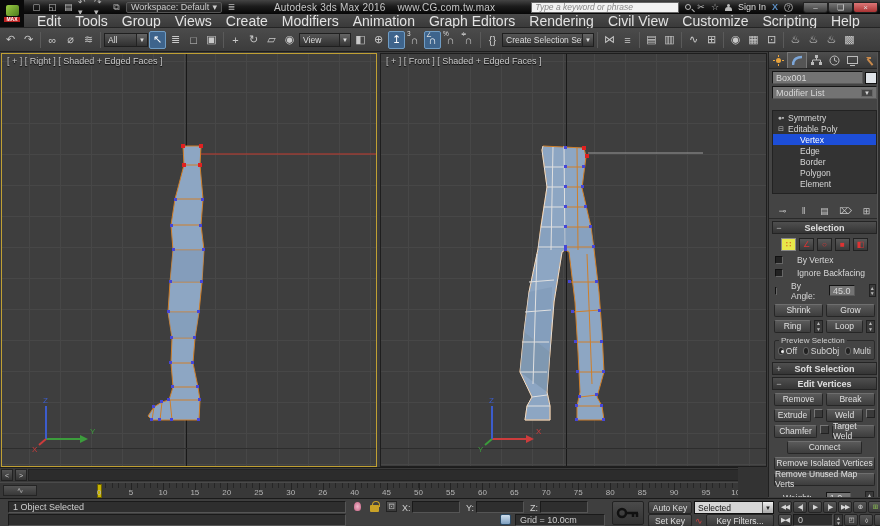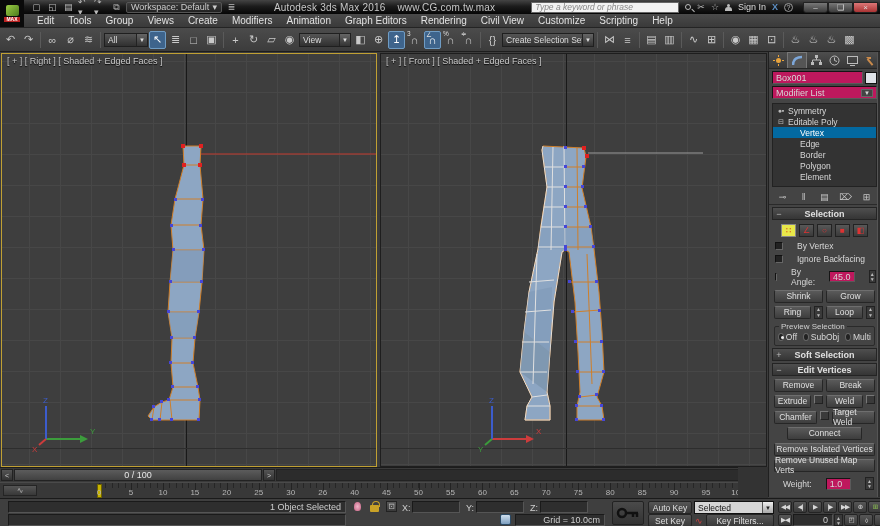--- a/index.html
+++ b/index.html
@@ -29,21 +29,21 @@
   .person:after{content:"";position:absolute;left:0;top:3.5px;width:7px;height:3.5px;border-radius:3px 3px 0 0;background:#bbb;}
   .winbtns{display:flex;margin-left:4px;margin-right:2px;}
   .winbtn{width:25px;height:11px;display:flex;align-items:center;justify-content:center;
     background:linear-gradient(#777,#3d3d3d);border:1px solid #222;color:#ddd;font-size:8px;border-radius:0 0 3px 3px;}
   .winbtn.close{background:linear-gradient(#d77,#a33);}
 
   
   .menubar{position:absolute;left:0;top:14px;width:880px;height:14px;
     background:linear-gradient(#4a4a4a,#3a3a3a);border-bottom:1px solid #242424;
     display:flex;align-items:center;padding-left:30px;gap:0;}
-  .menu-item{padding:0 7px;font-size:10px;color:#e2e2e2;height:14px;display:flex;align-items:center;}
+  .menu-item{padding:0 7px;font-size:14px;color:#e2e2e2;height:14px;display:flex;align-items:center;}
 
   
   .toolbar{position:absolute;left:0;top:28px;width:880px;height:24px;
     background:linear-gradient(#4b4b4b,#3c3c3c);border-bottom:1px solid #1d1d1d;
     display:flex;align-items:center;padding:0 2px;gap:1px;}
   .ibtn{width:17px;height:18px;display:flex;align-items:center;justify-content:center;
     color:#c9c9c9;font-size:11px;border-radius:2px;flex:0 0 auto;}
   .ibtn.active{background:#3e648c;border:1px solid #6f9cc4;color:#fff;}
   .tsep{width:1px;height:16px;background:#2a2a2a;border-right:1px solid #5a5a5a;margin:0 2px;flex:0 0 auto;}
   .dd{height:14px;background:linear-gradient(#555,#303030);border:1px solid #1f1f1f;display:flex;align-items:center;
@@ -66,27 +66,27 @@
   .vpsvg{position:absolute;left:0;top:0;z-index:2;}
 
   
   .cpanel{position:absolute;left:768px;top:52px;width:112px;height:445px;background:#444;
     border-left:1px solid #202020;font-size:9px;overflow:hidden;}
   .cp-scroll{position:absolute;right:0;top:0;bottom:0;width:3px;background:#2e2e2e;border-left:1px solid #555;}
   .cptabs{display:flex;height:17px;background:linear-gradient(#4e4e4e,#373737);border-bottom:1px solid #262626;}
   .cptab{flex:1;display:flex;align-items:center;justify-content:center;}
   .cptab.active{background:#555;border:1px solid #777;border-bottom:none;}
   .cprow{display:flex;align-items:center;gap:2px;padding:2px 3px;}
-  .fld{background:#be185d;border:1px solid #151515;border-bottom-color:#5a5a5a;border-right-color:#5a5a5a;
+  .fld{background:#737373;border:1px solid #151515;border-bottom-color:#5a5a5a;border-right-color:#5a5a5a;
     color:#d6d6d6;height:13px;display:flex;align-items:center;padding:0 3px;font-size:9px;}
   .swatch{width:12px;height:12px;background:#dfe3e8;border:1px solid #111;}
-  .stack{margin:2px 3px;background:#333;border:1px solid #222;height:84px;padding-top:1px;}
+  .stack{margin:9px 3px;background:#333;border:1px solid #222;height:84px;padding-top:1px;}
   .stack-row{height:11px;display:flex;align-items:center;gap:3px;padding-left:4px;color:#d8d8d8;font-size:8.5px;}
   .stack-row.sub{padding-left:16px;}
-  .stack-row.sel{background:#0369a1;color:#fff;padding-left:16px;}
+  .stack-row.sel{background:#1d4ed8;color:#fff;padding-left:16px;}
   .stack-ico{font-size:7px;color:#bbb;width:8px;text-align:center;}
   .stackbtns{display:flex;justify-content:space-between;padding:1px 6px;border-bottom:1px solid #2a2a2a;margin-bottom:2px;}
   .sbtn{width:15px;height:13px;display:flex;align-items:center;justify-content:center;color:#c5c5c5;font-size:9px;}
   .roll-h{height:13px;margin:2px 3px 1px 3px;background:linear-gradient(#4f4f4f,#353535);border:1px solid #242424;
     display:flex;align-items:center;font-size:9px;color:#e0e0e0;}
   .roll-h .pm{width:12px;text-align:center;color:#bbb;}
   .roll-h .rt{flex:1;text-align:center;font-weight:bold;padding-right:12px;}
   .so-row{display:flex;gap:3px;justify-content:center;padding:3px 0 2px 0;}
   .so{width:15px;height:13px;border:1px solid #222;background:linear-gradient(#585858,#3a3a3a);
     display:flex;align-items:center;justify-content:center;font-size:8px;color:#d33;}
@@ -119,21 +119,21 @@
   .tb-ticks{position:absolute;left:99px;top:0;width:640px;height:5px;
     background-image:repeating-linear-gradient(90deg,#262626 0 1px,transparent 1px 6.39px);}
   .tb-ticks2{position:absolute;left:99px;top:0;width:641px;height:9px;
     background-image:repeating-linear-gradient(90deg,#232323 0 1px,transparent 1px 31.95px);}
   .tb-cur{position:absolute;left:97px;top:1px;width:5px;height:14px;background:#c8b400;border:1px solid #6e6200;}
   .ticklabel{position:absolute;top:5px;width:20px;text-align:center;font-size:8px;color:#b5b5b5;}
   .fill1{position:absolute;left:738px;top:467px;width:30px;height:31px;background:#333;}
 
   .statusbar{position:absolute;left:0;top:498px;width:880px;height:28px;background:#3f3f3f;border-top:1px solid #1a1a1a;}
   .st-field{position:absolute;background:#2e2e2e;border:1px solid #1a1a1a;border-bottom-color:#555;border-right-color:#555;
-    height:12px;display:flex;align-items:center;padding:0 4px;font-size:9px;color:#cfcfcf;justify-content:flex-end;}
+    height:12px;display:flex;align-items:center;padding:0 4px;font-size:9px;color:#cfcfcf;}
   .st-lbl{position:absolute;font-size:9px;color:#cfcfcf;}
   .bulb{position:absolute;width:7px;height:9px;border-radius:50% 50% 40% 40%;background:radial-gradient(#f0b6c8,#c25e80);}
   .padlock{position:absolute;width:9px;height:7px;background:#c9a227;border-radius:1px;}
   .padlock:before{content:"";position:absolute;left:1.5px;top:-4px;width:6px;height:5px;border:1.5px solid #c9a227;
     border-bottom:none;border-radius:4px 4px 0 0;}
   .absoff{position:absolute;width:11px;height:11px;background:linear-gradient(#5a5a5a,#3a3a3a);border:1px solid #222;
     display:flex;align-items:center;justify-content:center;color:#bbb;font-size:8px;}
   .gbtn{position:absolute;height:13px;background:linear-gradient(#565656,#3a3a3a);border:1px solid #242424;
     display:flex;align-items:center;justify-content:center;font-size:8.5px;color:#e0e0e0;border-radius:2px;}
   .ldd{position:absolute;height:13px;background:#d6d6d6;border:1px solid #111;display:flex;align-items:center;
@@ -619,21 +619,20 @@
       <span class="spin">
           <span>▲</span>
           <span>▼</span>
         </span>
     </div>
     <div class="cp-scroll"></div>
   </div>
 
   <div class="timeslider">
     <div class="ts-arrow">&lt;</div>
-    <div class="ts-bar">0 / 100</div>
     <div class="ts-arrow">&gt;</div>
     <div class="ts-rest"></div>
   </div>
 
   <div class="trackbar">
     <div class="tb-mini">∿</div>
     <div class="tb-ticks"></div>
     <div class="tb-ticks2"></div>
     <div class="tb-cur"></div>
     <div id="ticklabels">

